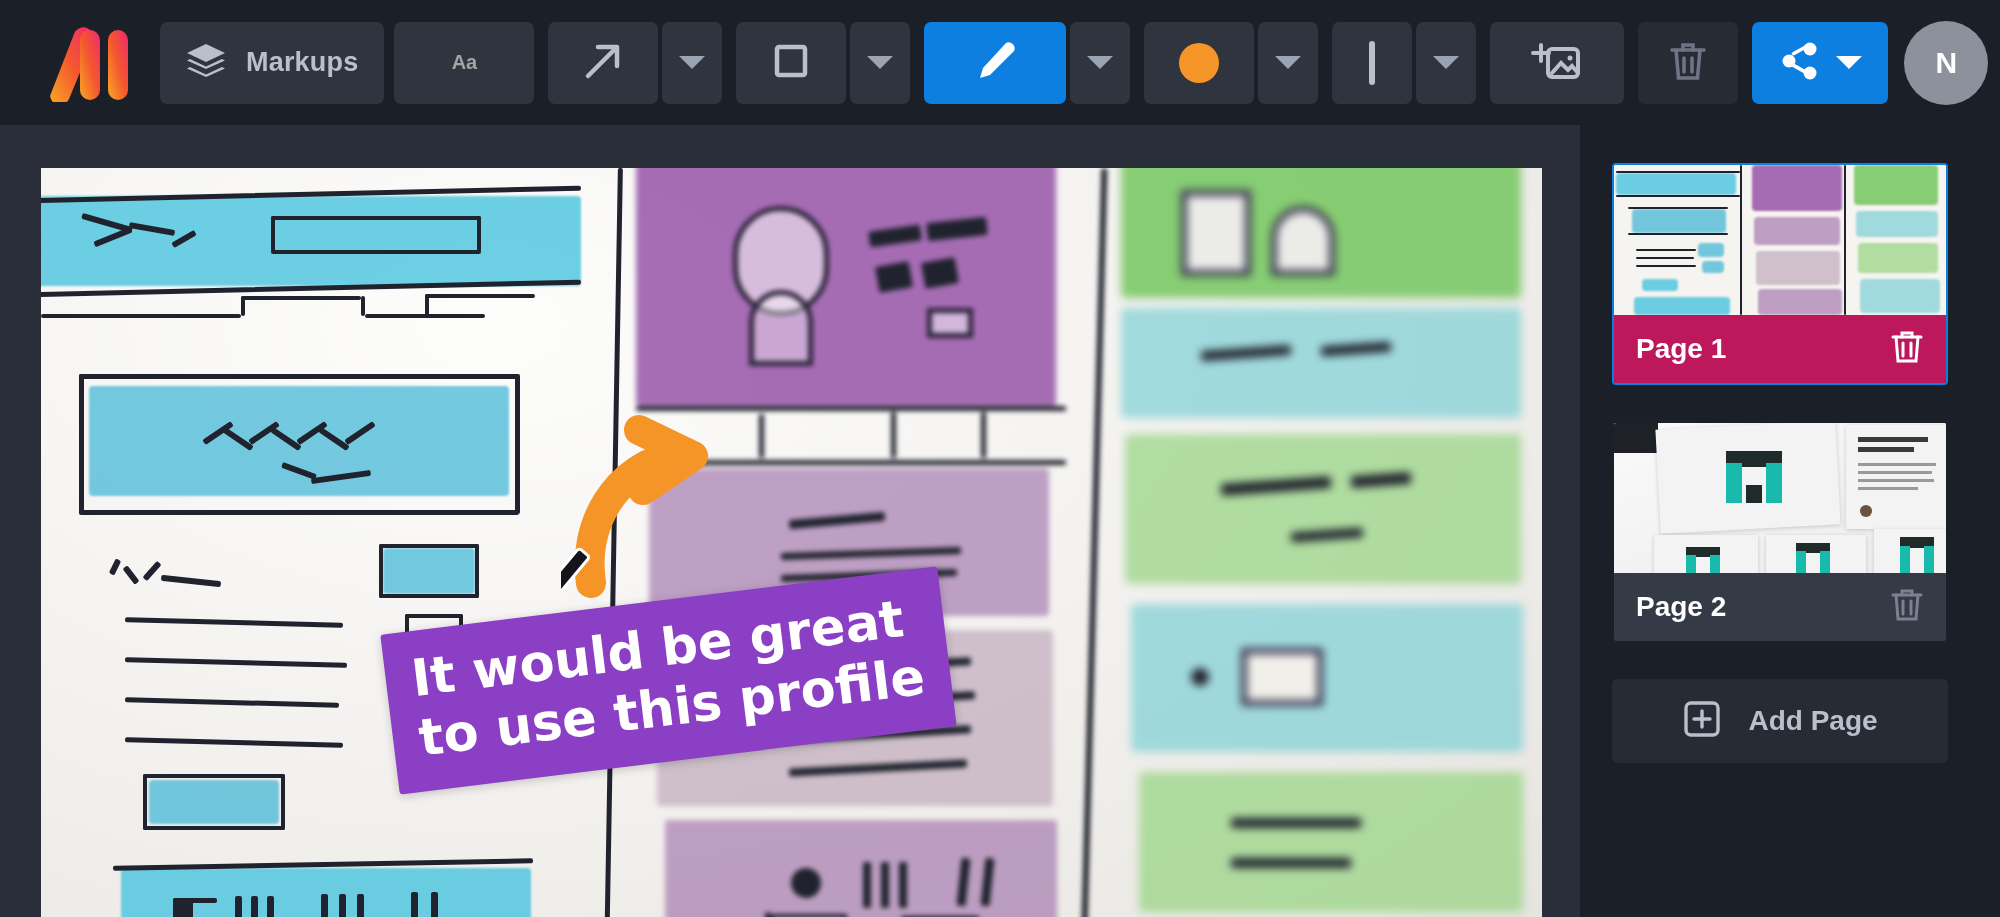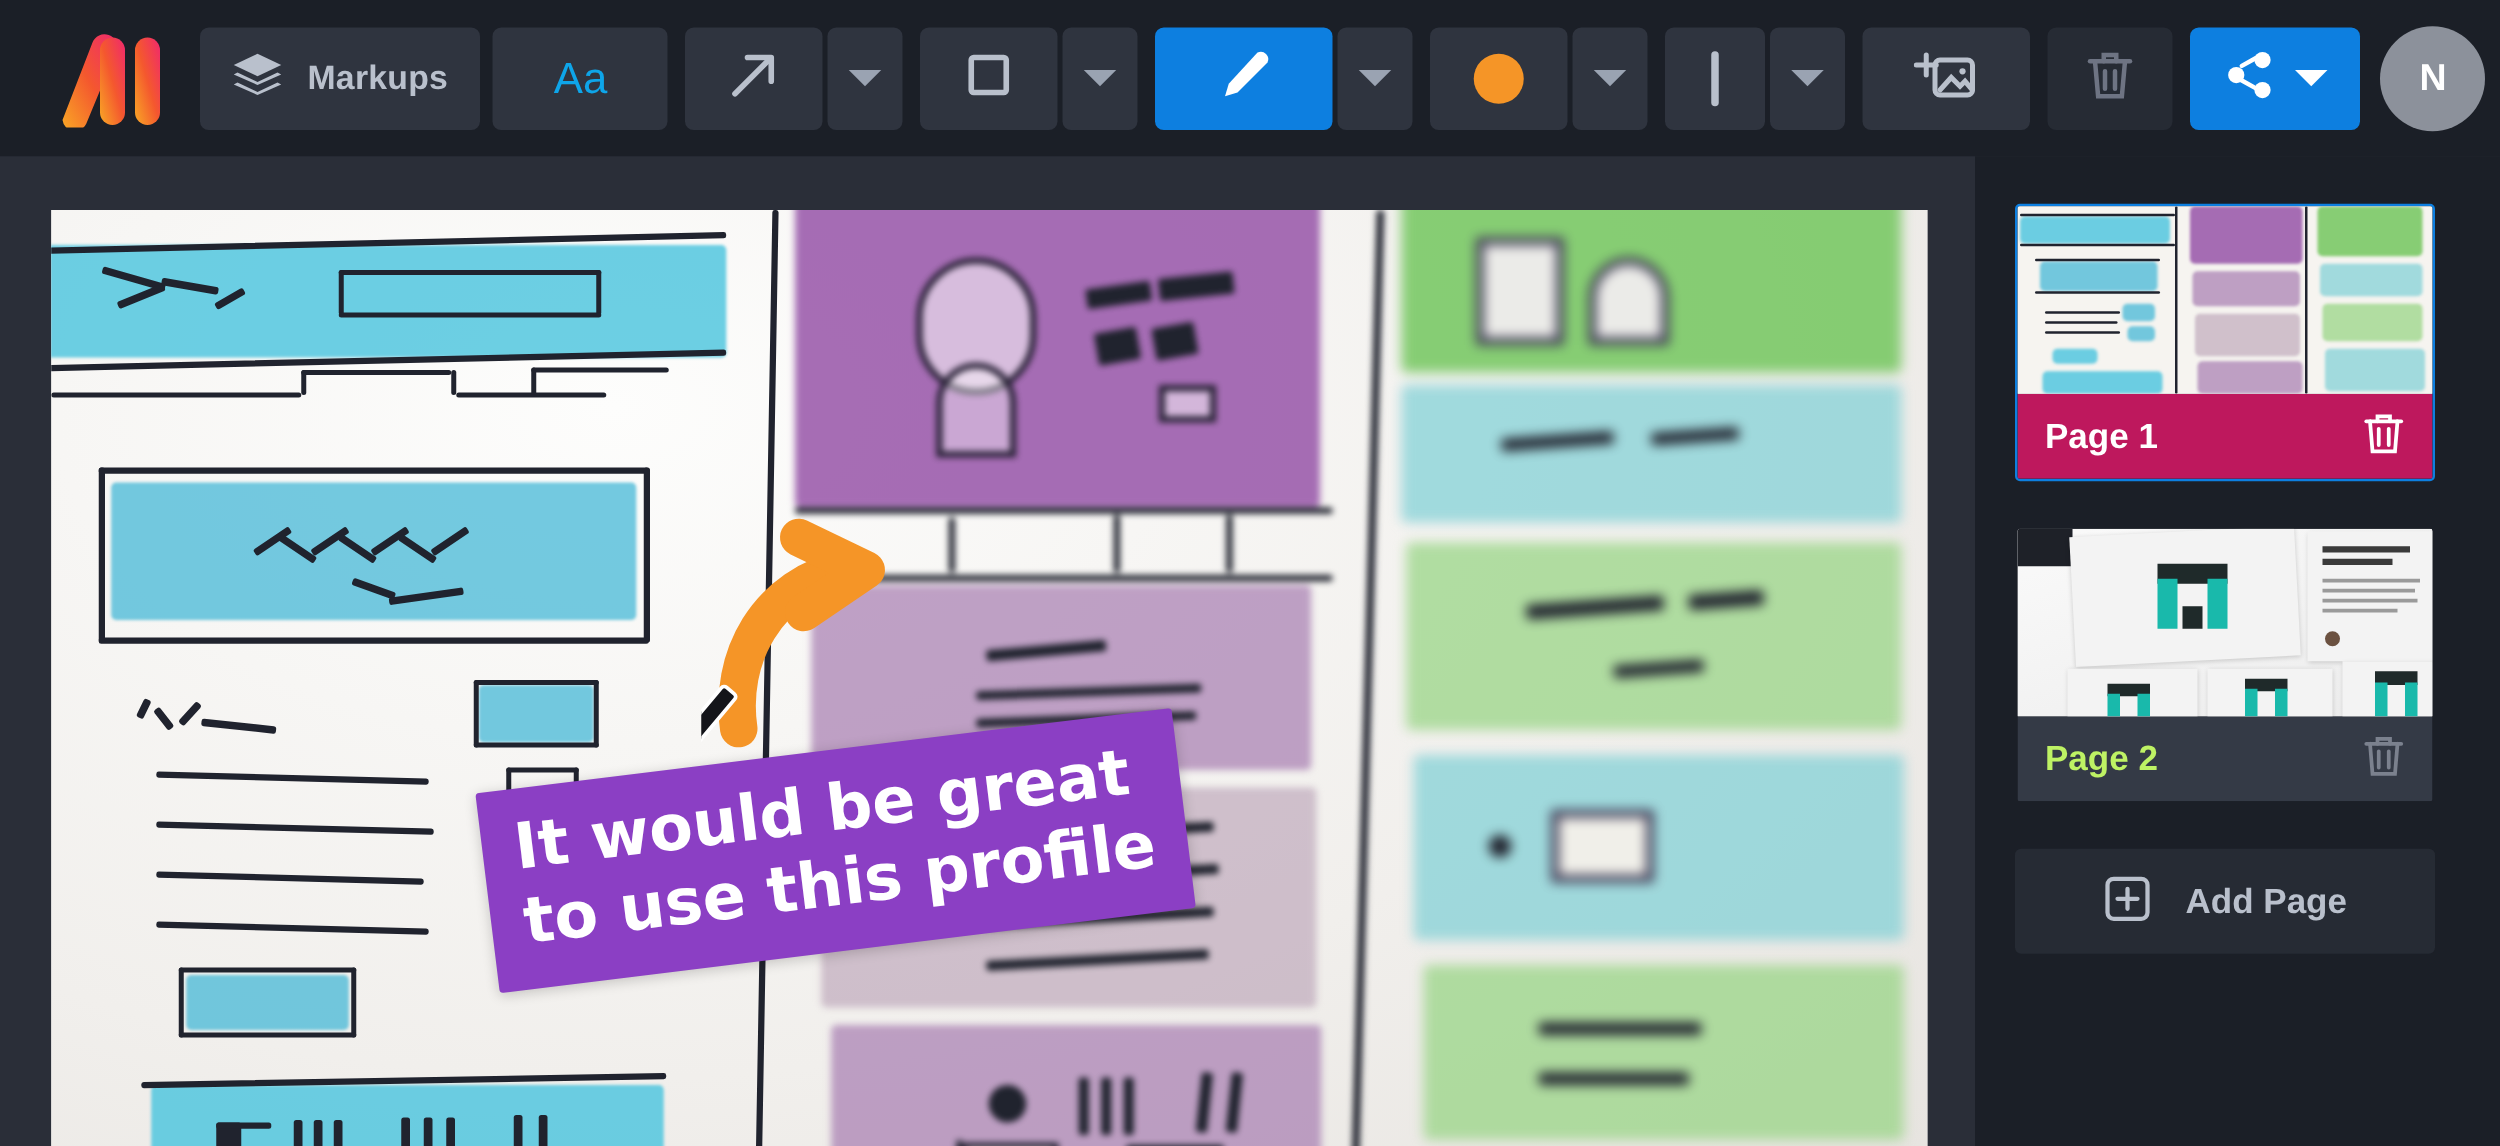--- a/index.html
+++ b/index.html
@@ -38,21 +38,21 @@
   .btn.caret { width: 60px; border-radius: 7px; }
   .btn.active { background: #0d7fe0; }
   .btn.wide { padding: 0 26px; gap: 20px; }
   .btn-label {
     color: #b9c0cc; font-size: 27px; font-weight: 700;
     letter-spacing: .2px; white-space: nowrap;
   }
   .pair { display: flex; align-items: center; gap: 4px; margin-right: 14px; }
   .spacer { flex: 1; }
 
-  .aa { color: #0ea5e9; font-size: 35px; font-weight: 400; }
+  .aa { color: #a3a3a3; font-size: 20px; font-weight: 700; }
   .caret-tri {
     width: 0; height: 0;
     border-left: 13px solid transparent;
     border-right: 13px solid transparent;
     border-top: 13px solid #9aa3b2;
   }
   .caret-tri.white { border-top-color: #ffffff; }
   .swatch {
     width: 40px; height: 40px; border-radius: 50%;
     background: #f59527;
@@ -143,21 +143,21 @@
     border: 2px solid transparent;
   }
   .page-card.selected { border-color: #0d7fe0; }
   .thumb { width: 100%; height: 150px; position: relative; overflow: hidden; background:#fff; }
   .page-bar {
     height: 68px; display: flex; align-items: center;
     justify-content: space-between; padding: 0 22px;
     background: #343a46;
   }
   .page-card.selected .page-bar { background: #be185d; }
-  .page-name { color: #bef264; font-size: 28px; font-weight: 700; }
+  .page-name { color: #ffffff; font-size: 28px; font-weight: 700; }
   .page-card.selected .page-name { color: #ffffff; }
   .add-page {
     width: 336px; height: 84px; background: #262b34;
     border-radius: 5px; display: flex; align-items: center;
     justify-content: center; gap: 26px; cursor: pointer;
   }
   .add-label { color: #b9c0cc; font-size: 28px; font-weight: 700; }
 
   
   .t2 { position:absolute; inset:0; background: linear-gradient(160deg,#fafafa,#ececec); }

